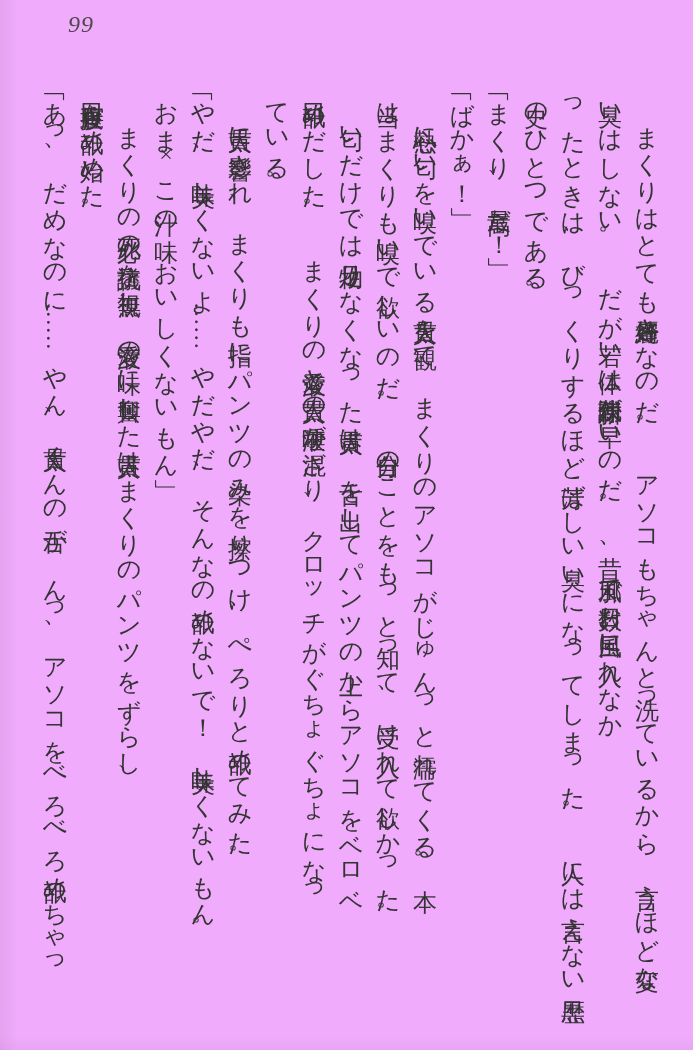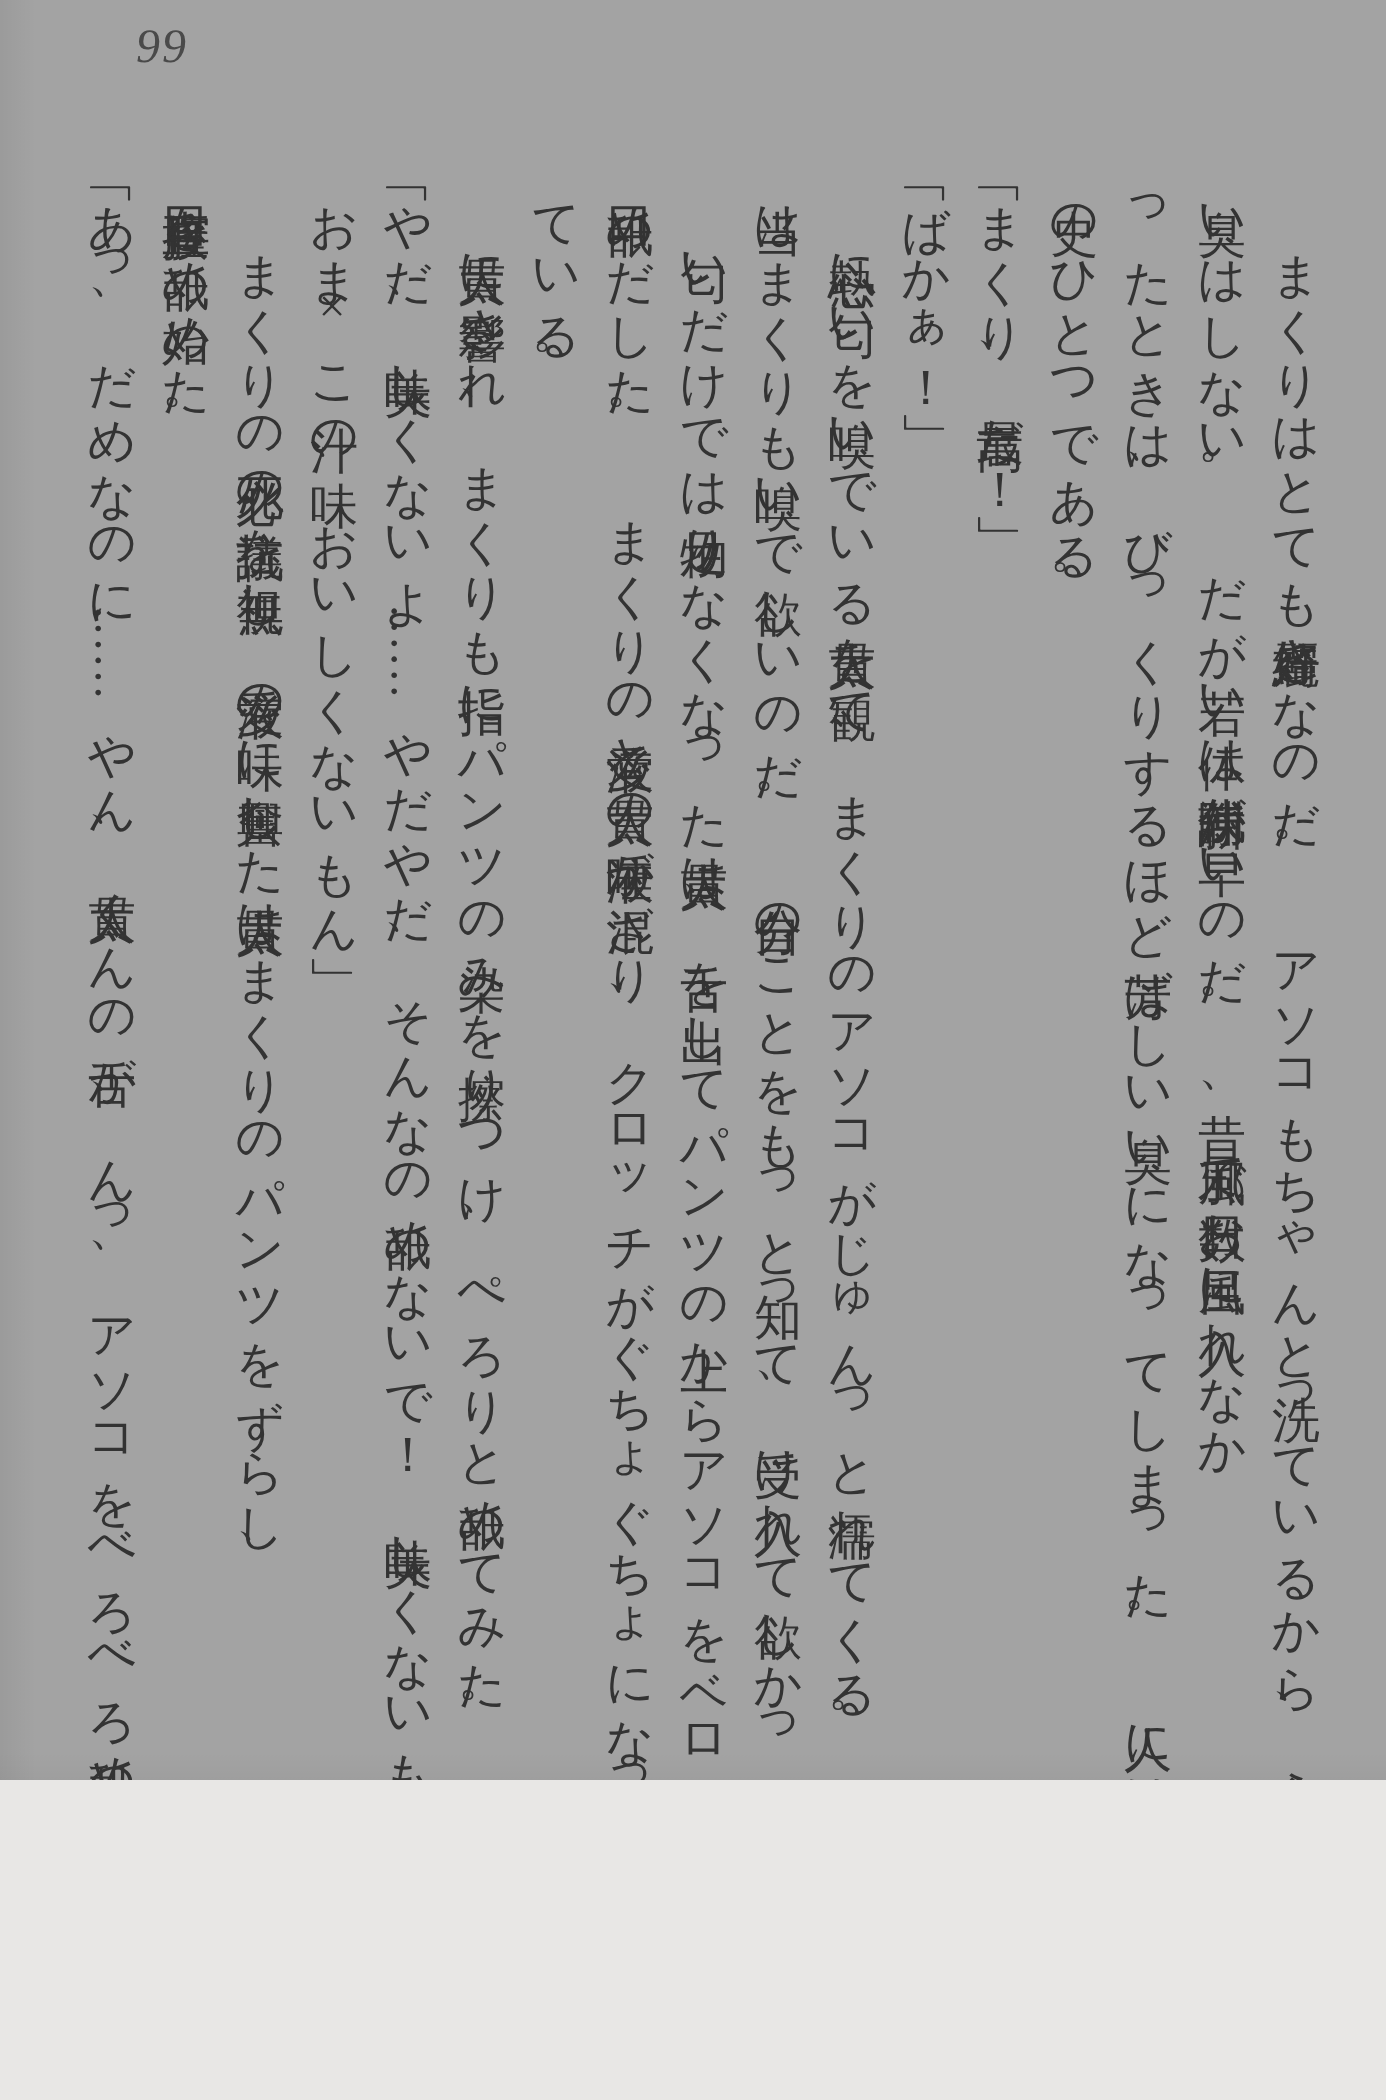--- a/index.html
+++ b/index.html
@@ -3,22 +3,22 @@
 <meta charset="utf-8">
 <style>
   html, body {
     margin: 0;
     padding: 0;
     background: #e8e7e5;
   }
   .page {
     position: relative;
     width: 693px;
-    height: 890px;
-    background: #a3a3a3;
+    height: 1050px;
+    background: #f0abfc;
     overflow: hidden;
     font-family: "Liberation Serif", "DejaVu Serif", serif;
   }
   
   .page::before {
     content: "";
     position: absolute;
     inset: 0;
     pointer-events: none;
     background:

